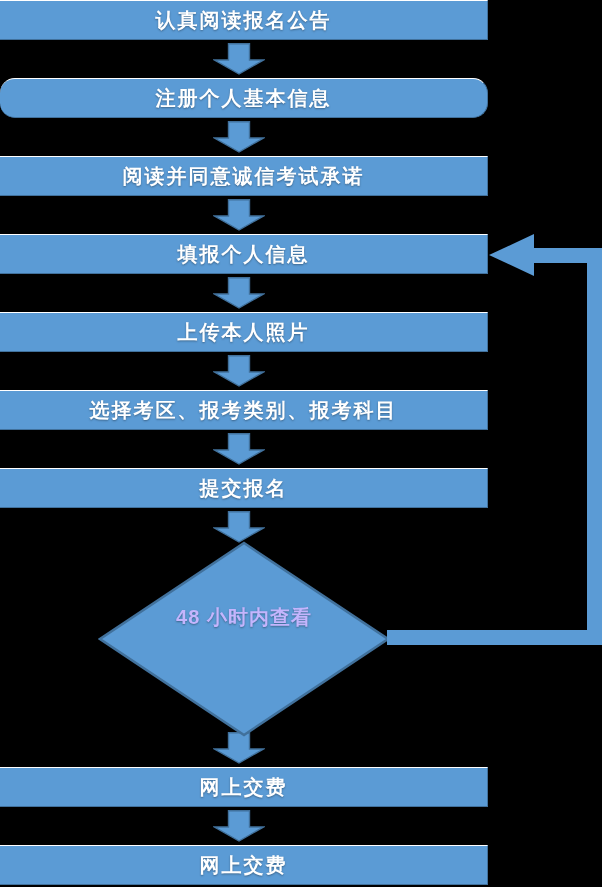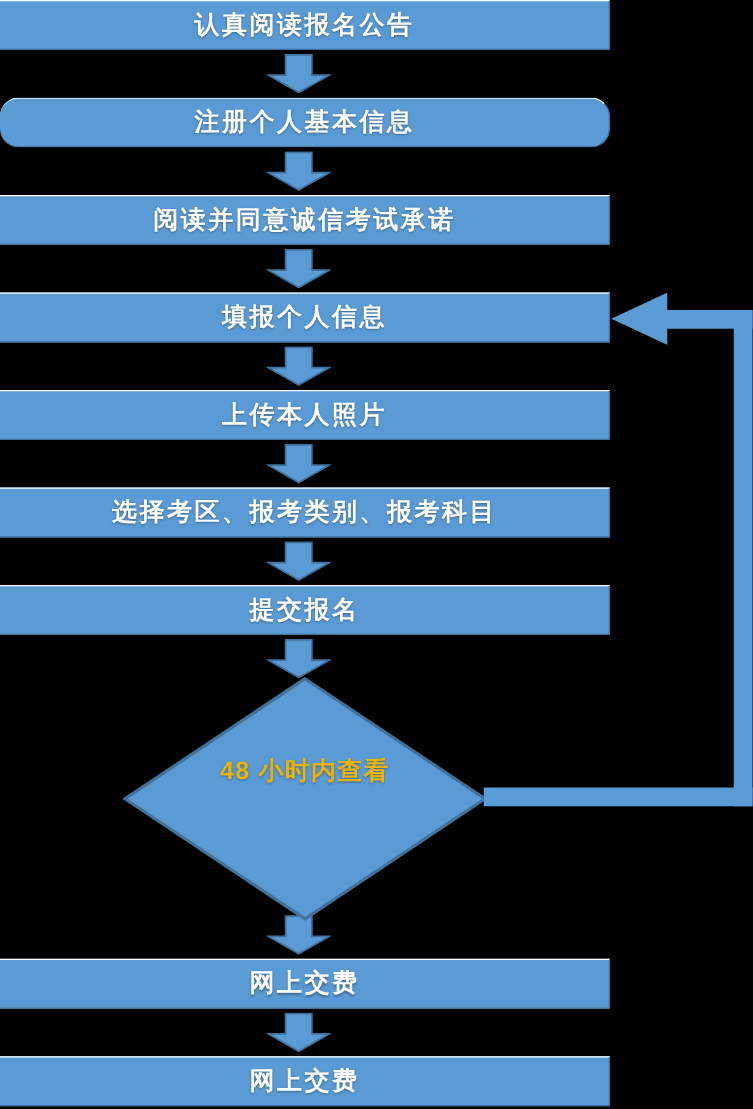--- a/index.html
+++ b/index.html
@@ -51,21 +51,21 @@
   .a5 { top: 355px; }
   .a6 { top: 433px; }
   .a7 { top: 511px; }
   .a8 { top: 732px; }
   .a9 { top: 810px; }
 
   .diamond-svg { position: absolute; left: 98px; top: 541px; width: 292px; height: 196px; }
   .diamond-label {
     position: absolute;
     left: 100px; top: 602px; width: 288px;
-    color: #eab308;
+    color: #c4b5fd;
     font-size: 20px;
     font-weight: bold;
     letter-spacing: 1px;
     line-height: 30px;
     text-align: center;
     text-shadow: 0 1px 2px rgba(0,0,0,0.35);
   }
 
   .conn-seg { position: absolute; background: #5B9BD5; }
   .conn-bottom  { left: 387px; top: 630px; width: 215px; height: 15px; }

